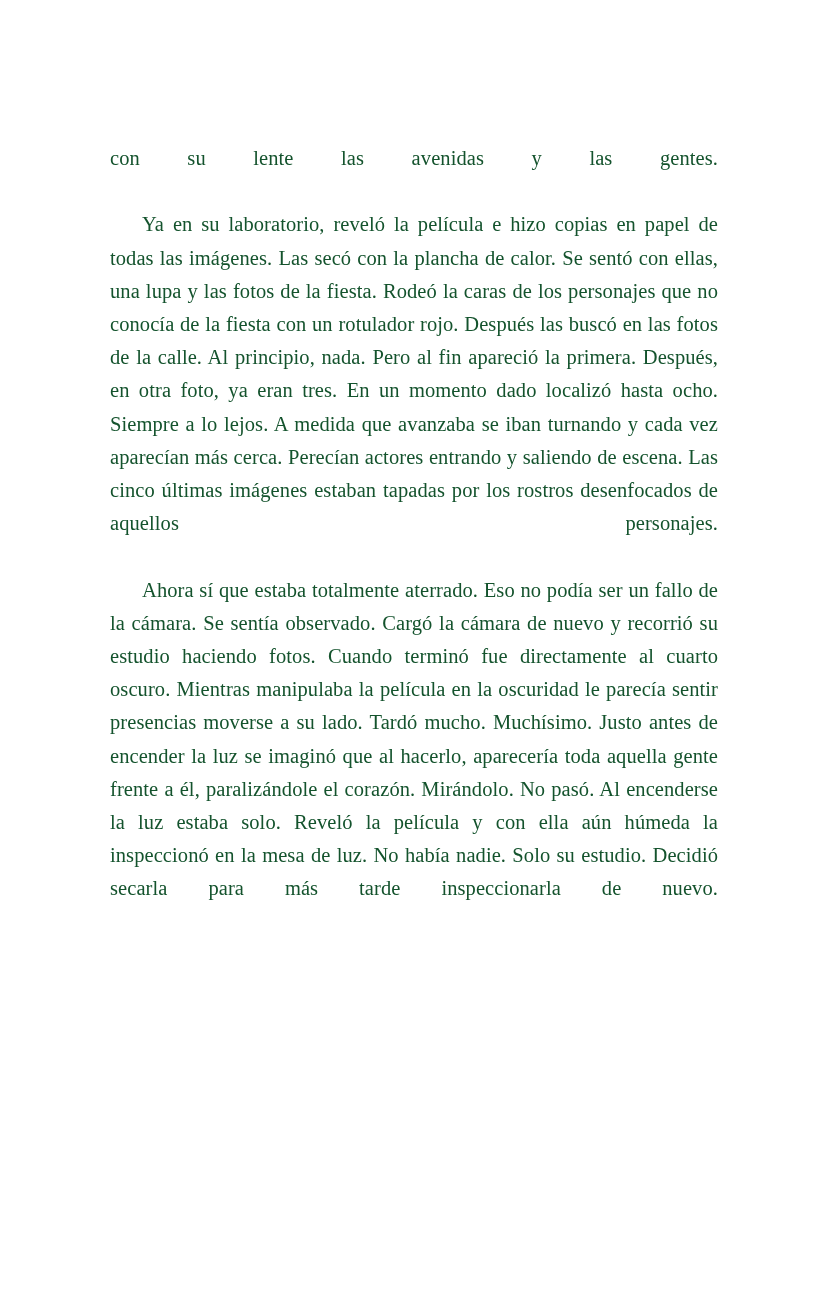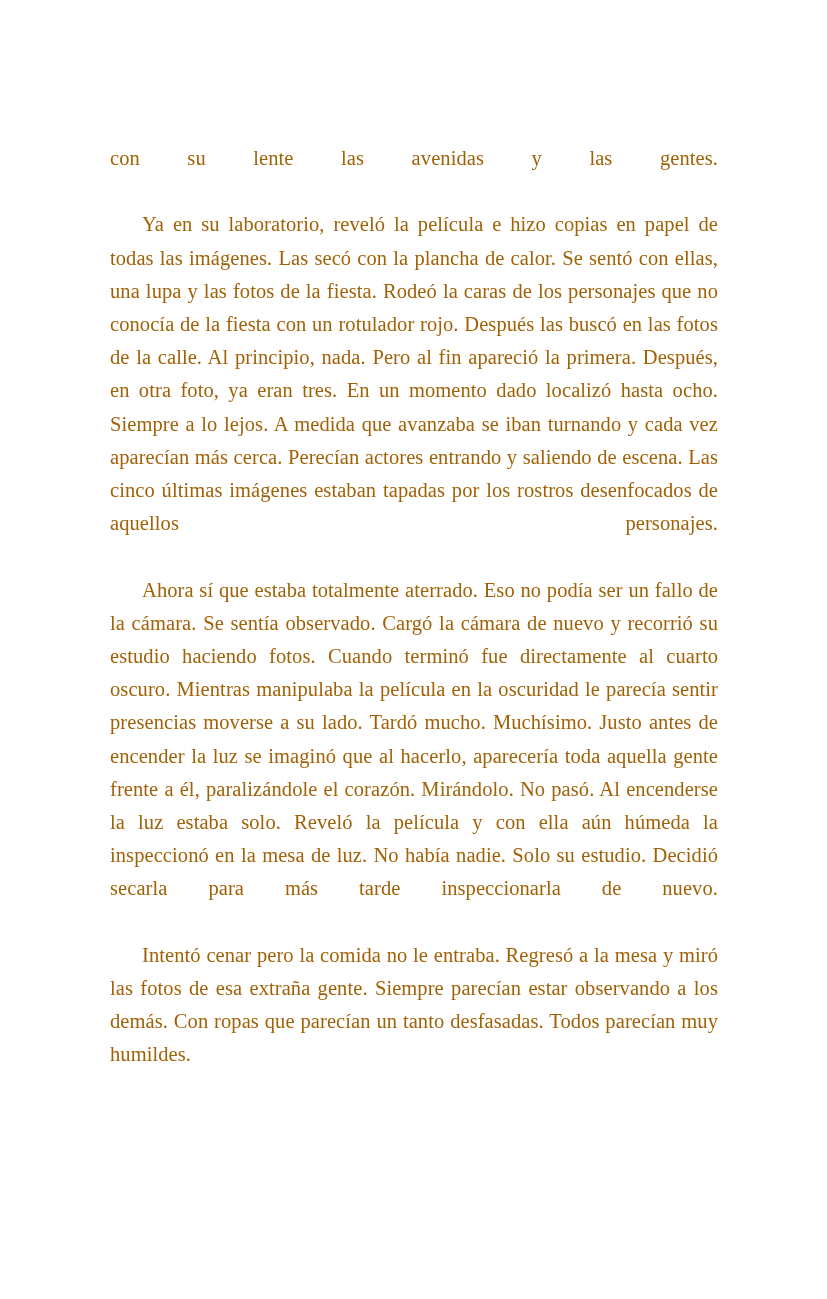--- a/index.html
+++ b/index.html
@@ -52,26 +52,25 @@
     content: "";
     display: inline-block;
     width: 100%;
   }
 </style>
 </head>
 <body>
 
 <div class="page" style="background: rgb(255, 255, 255);">
 
-  <div class="text-block" style="color: #a16207;">
+  <div class="text-block" style="color: #14532d;">
 
     <p class="para">con su lente las avenidas y las gentes.</p>
 
     <p class="para indented">Ya en su laboratorio, reveló la película e hizo copias en papel de todas las imágenes. Las secó con la plancha de calor. Se sentó con ellas, una lupa y las fotos de la fiesta. Rodeó la caras de los personajes que no conocía de la fiesta con un rotulador rojo. Después las buscó en las fotos de la calle. Al principio, nada. Pero al fin apareció la primera. Después, en otra foto, ya eran tres. En un momento dado localizó hasta ocho. Siempre a lo lejos. A medida que avanzaba se iban turnando y cada vez aparecían más cerca. Perecían actores entrando y saliendo de escena. Las cinco últimas imágenes estaban tapadas por los rostros desenfocados de aquellos personajes.</p>
 
     <p class="para indented">Ahora sí que estaba totalmente aterrado. Eso no podía ser un fallo de la cámara. Se sentía observado. Cargó la cámara de nuevo y recorrió su estudio haciendo fotos. Cuando terminó fue directamente al cuarto oscuro. Mientras manipulaba la película en la oscuridad le parecía sentir presencias moverse a su lado. Tardó mucho. Muchísimo. Justo antes de encender la luz se imaginó que al hacerlo, aparecería toda aquella gente frente a él, paralizándole el corazón. Mirándolo. No pasó. Al encenderse la luz estaba solo. Reveló la película y con ella aún húmeda la inspeccionó en la mesa de luz. No había nadie. Solo su estudio. Decidió secarla para más tarde inspeccionarla de nuevo.</p>
 
-    <p class="para indented">Intentó cenar pero la comida no le entraba. Regresó a la mesa y miró las fotos de esa extraña gente.  Siempre parecían estar observando a los demás. Con ropas que parecían un tanto desfasadas. Todos parecían muy humildes.</p>
 
 
   </div>
 
 </div>
 
 </body></html>

